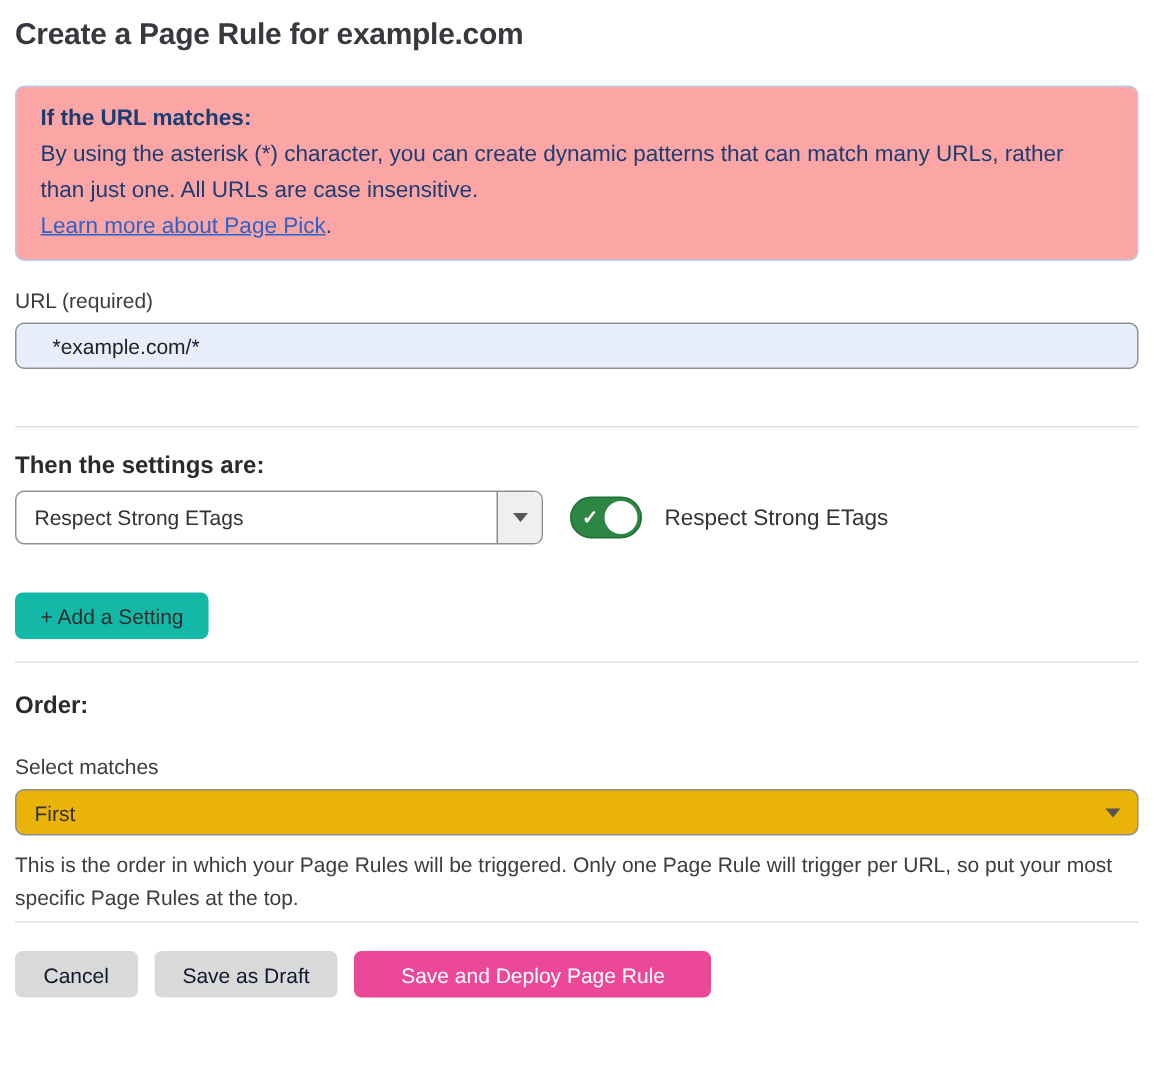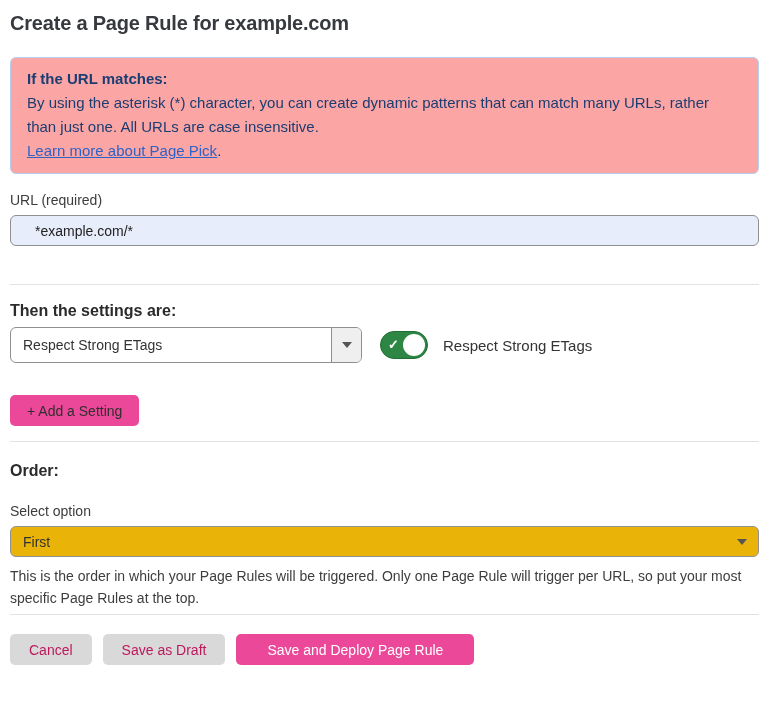--- a/index.html
+++ b/index.html
@@ -155,21 +155,21 @@
   .toggle-label {
     margin-left: 15px;
     font-size: 15px;
     color: #333;
   }
 
   .add-setting-btn {
     margin-top: 32px;
     height: 31px;
     padding: 0 17px;
-    background: #ec4899;
+    background: #14b8a6;
     border: none;
     border-radius: 5px;
     font-size: 14px;
     color: #2f2f2f;
     font-family: "Liberation Sans", sans-serif;
     cursor: pointer;
     display: inline-flex;
     align-items: center;
   }
 
@@ -208,21 +208,21 @@
   .btn {
     height: 31px;
     border: none;
     border-radius: 5px;
     font-size: 14px;
     font-family: "Liberation Sans", sans-serif;
     cursor: pointer;
     display: inline-flex;
     align-items: center;
   }
-  .btn-gray { background: #d9d9d9; color: #be185d; padding: 0 19px; }
+  .btn-gray { background: #d9d9d9; color: #0f172a; padding: 0 19px; }
   .btn-blue { background: #ec4899; color: #ffffff; padding: 0 31px; }
 </style>
 </head>
 <body>
 
 <div class="container">
 
   <h1 class="page-title">Create a Page Rule for example.com</h1>
 
   <div class="info-box">
@@ -256,21 +256,21 @@
       <span class="toggle-label">Respect Strong ETags</span>
     </div>
   </div>
 
   <button class="add-setting-btn">+ Add a Setting</button>
 
   <hr class="divider divider-2">
 
   <h2 class="section-heading order">Order:</h2>
 
-  <div class="field-label select-label">Select option</div>
+  <div class="field-label select-label">Select matches</div>
 
   <div class="order-select">
     <span>First</span>
     <span class="arrow-down"></span>
   </div>
 
   <div class="help-text">This is the order in which your Page Rules will be triggered. Only one Page Rule will trigger per URL, so put your most specific Page Rules at the top.</div>
 
   <hr class="divider divider-3">
 

